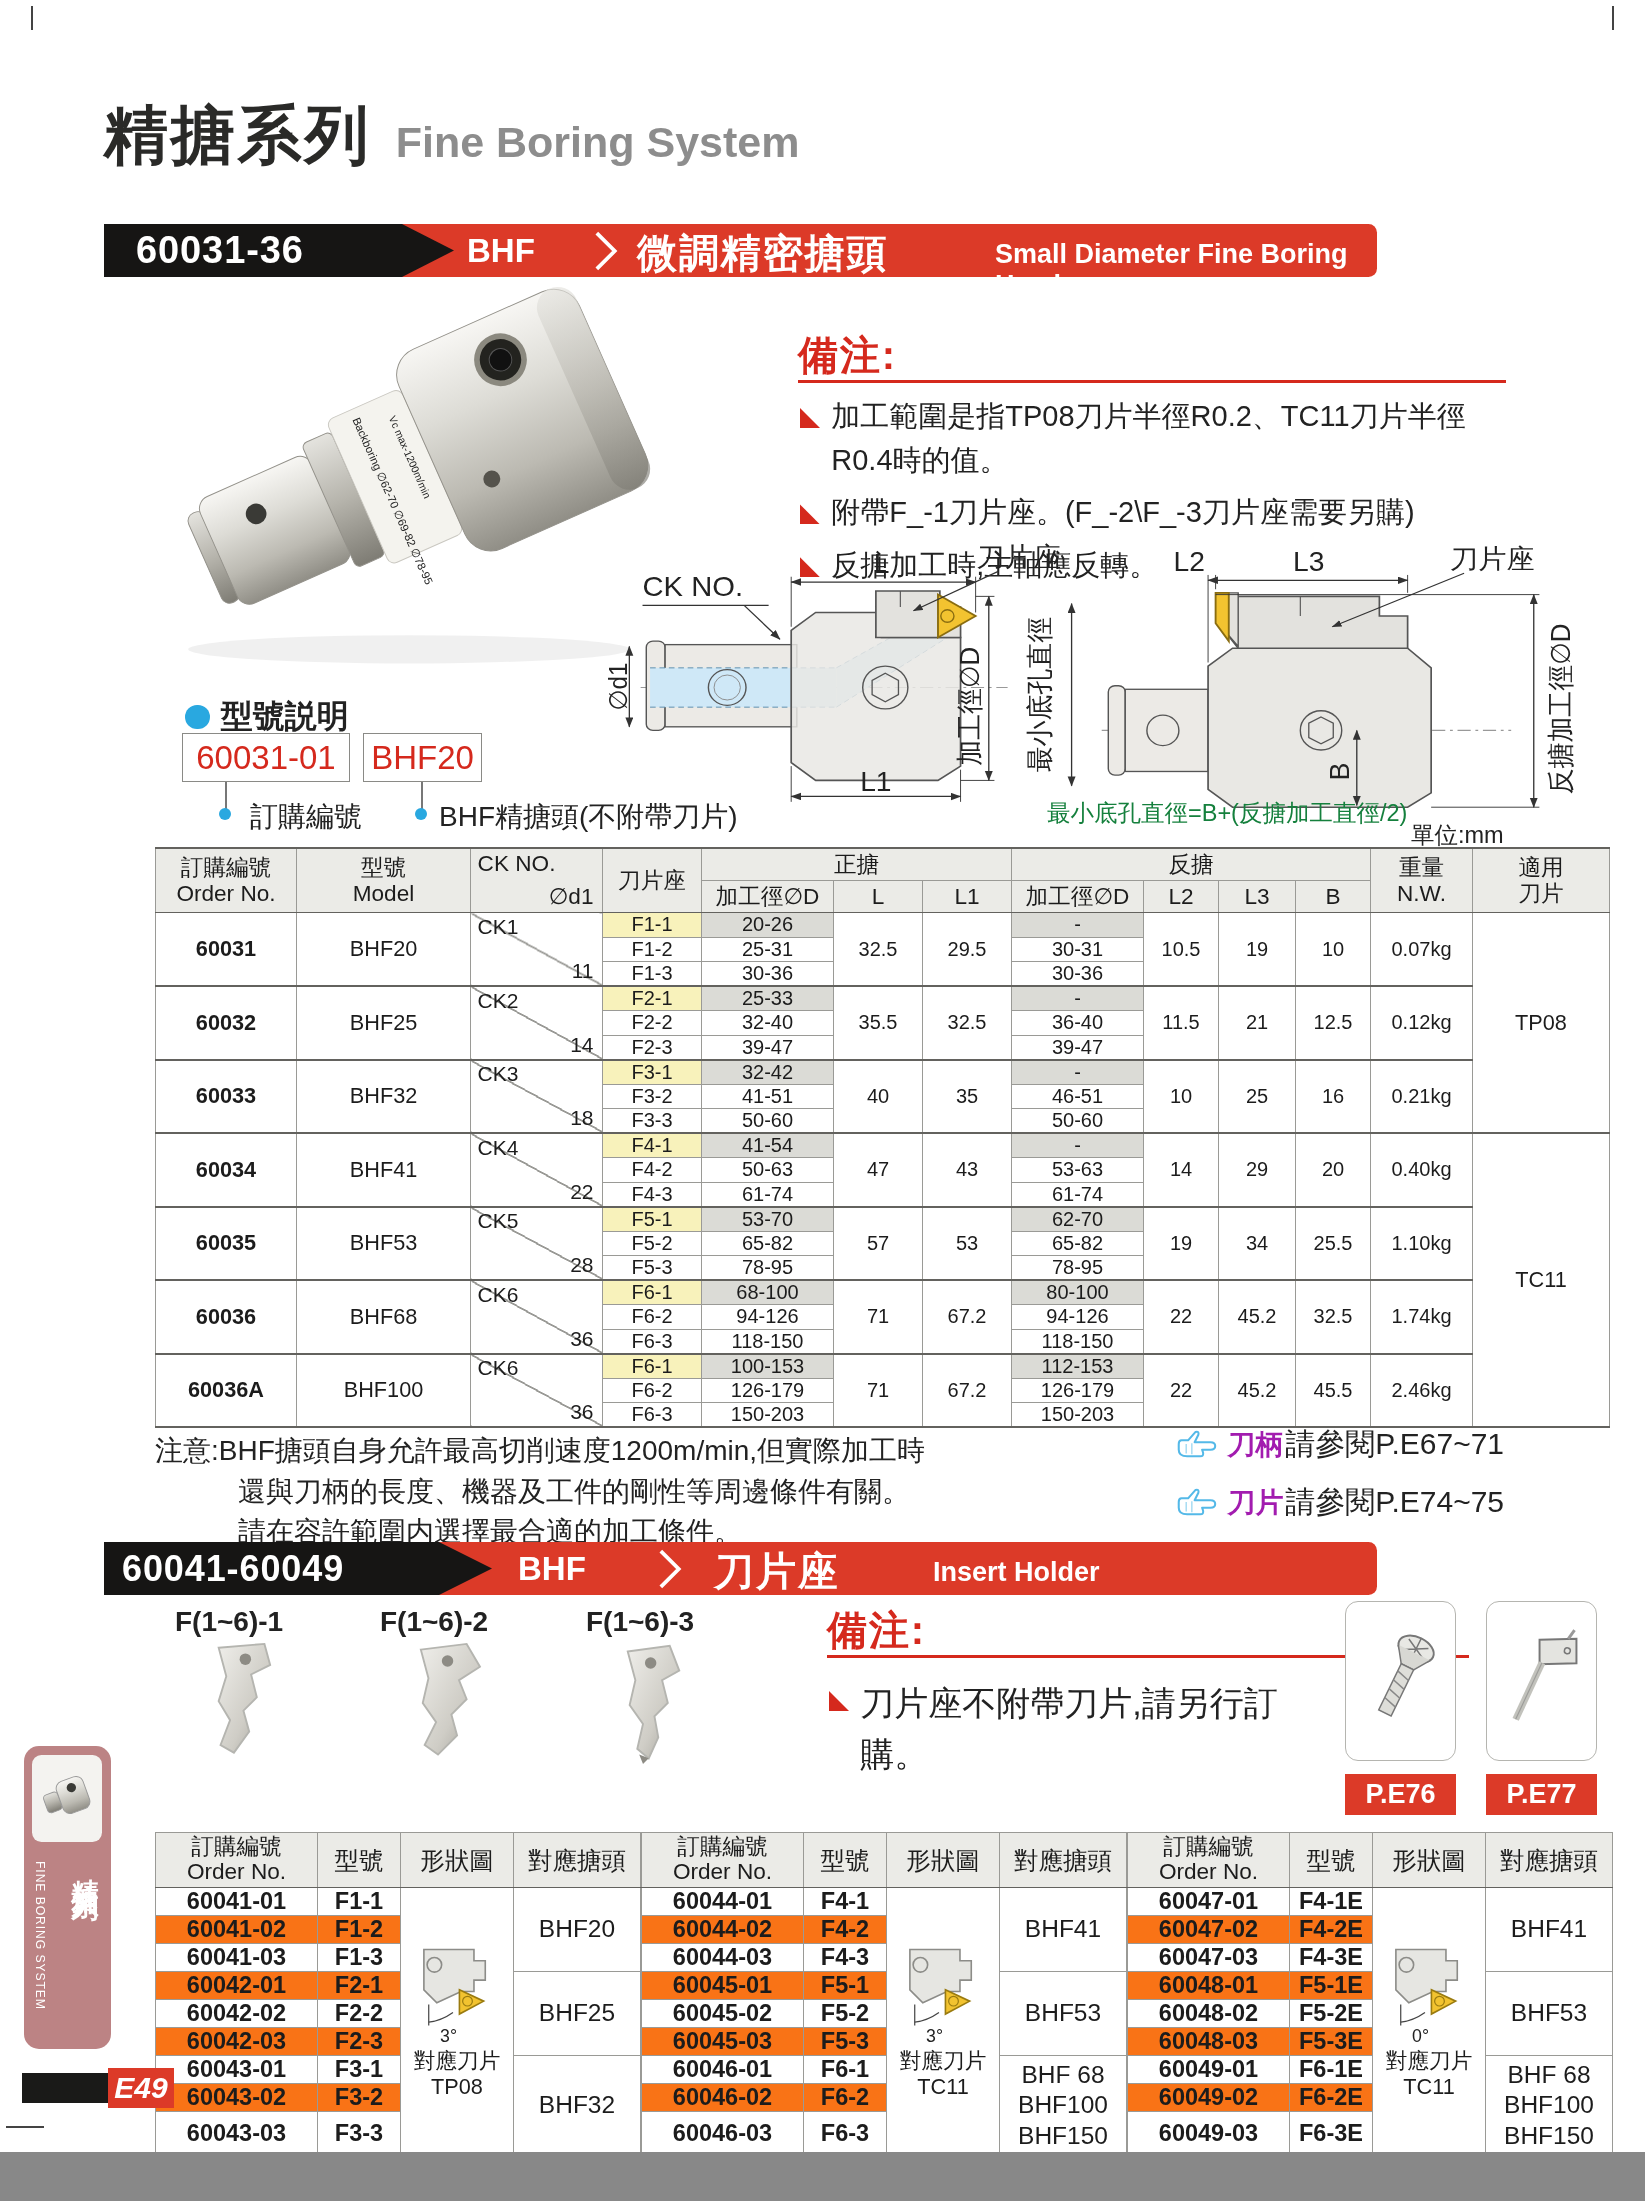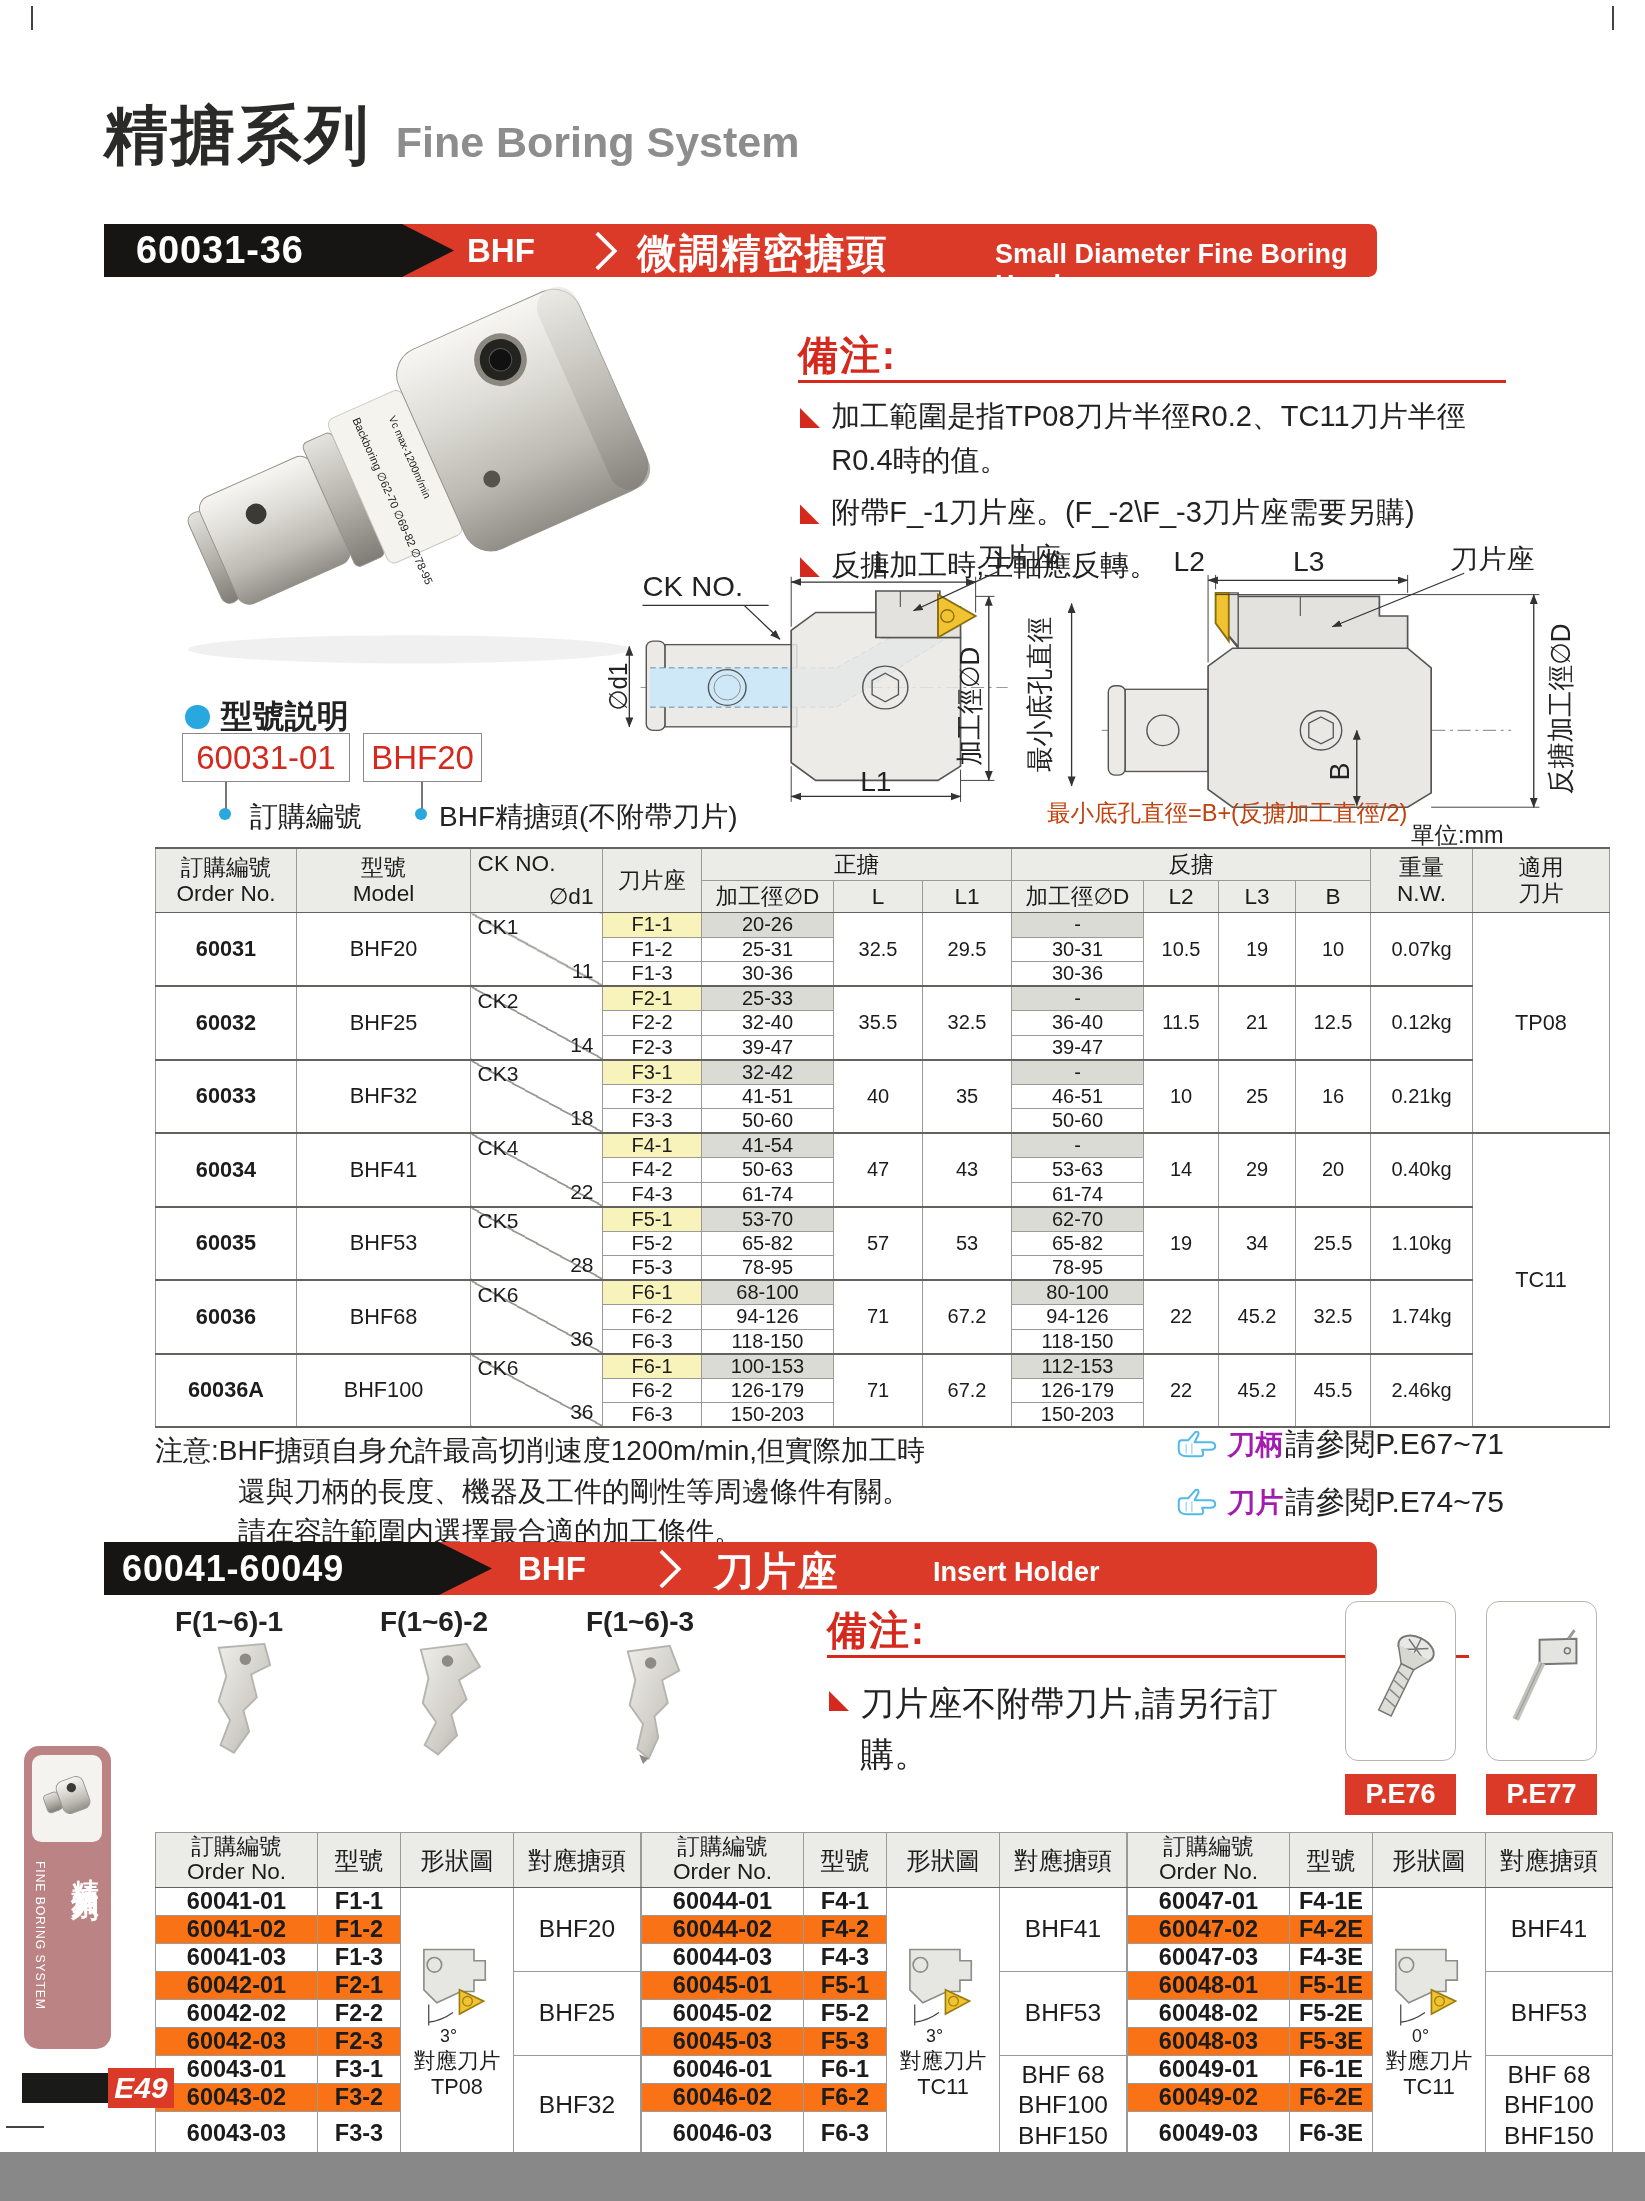--- a/index.html
+++ b/index.html
@@ -39,21 +39,21 @@
   #legend-title { font-size:32px; font-weight:bold; color:#222; }
   .lg-box { position:absolute; height:49px; border:1.9px solid #8a8a86; background:#fff;
             color:#d5291d; font-size:33px; display:flex; align-items:center; justify-content:center; }
   .lg-line { position:absolute; width:1.9px; background:#777; }
   .lg-dot { position:absolute; width:12.2px; height:12.2px; border-radius:50%; background:#29a8e0; }
   .lg-label { position:absolute; font-size:28px; color:#222; }
 
   
   svg text { font-family:"Liberation Sans","DejaVu Sans",sans-serif; fill:#222; }
 
-  #formula { left:1047px; top:797px; font-size:23.5px; color:#c2410c; }
+  #formula { left:1047px; top:797px; font-size:23.5px; color:#15803d; }
   #unit-note { left:1411px; top:819px; font-size:23.5px; color:#222; }
 
   
   #t1 { position:absolute; left:155px; top:847px; border-collapse:collapse; table-layout:fixed;
         border-top:2.8px solid #63625e; border-bottom:2.8px solid #63625e; }
   #t1 th, #t1 td { border:0.9px solid #9a9a96; text-align:center; vertical-align:middle; }
   #t1 thead th { background:#ebebe7; font-weight:normal; font-size:22.6px; height:31px; padding:0 1.9px; }
   #t1 thead tr:last-child th, #t1 thead th.bb { border-bottom:1.9px solid #63625e; }
   #t1 td { height:24.5px; font-size:20px; padding:0 1.9px; }
   #t1 td.c-order { font-weight:bold; font-size:21.7px; }

